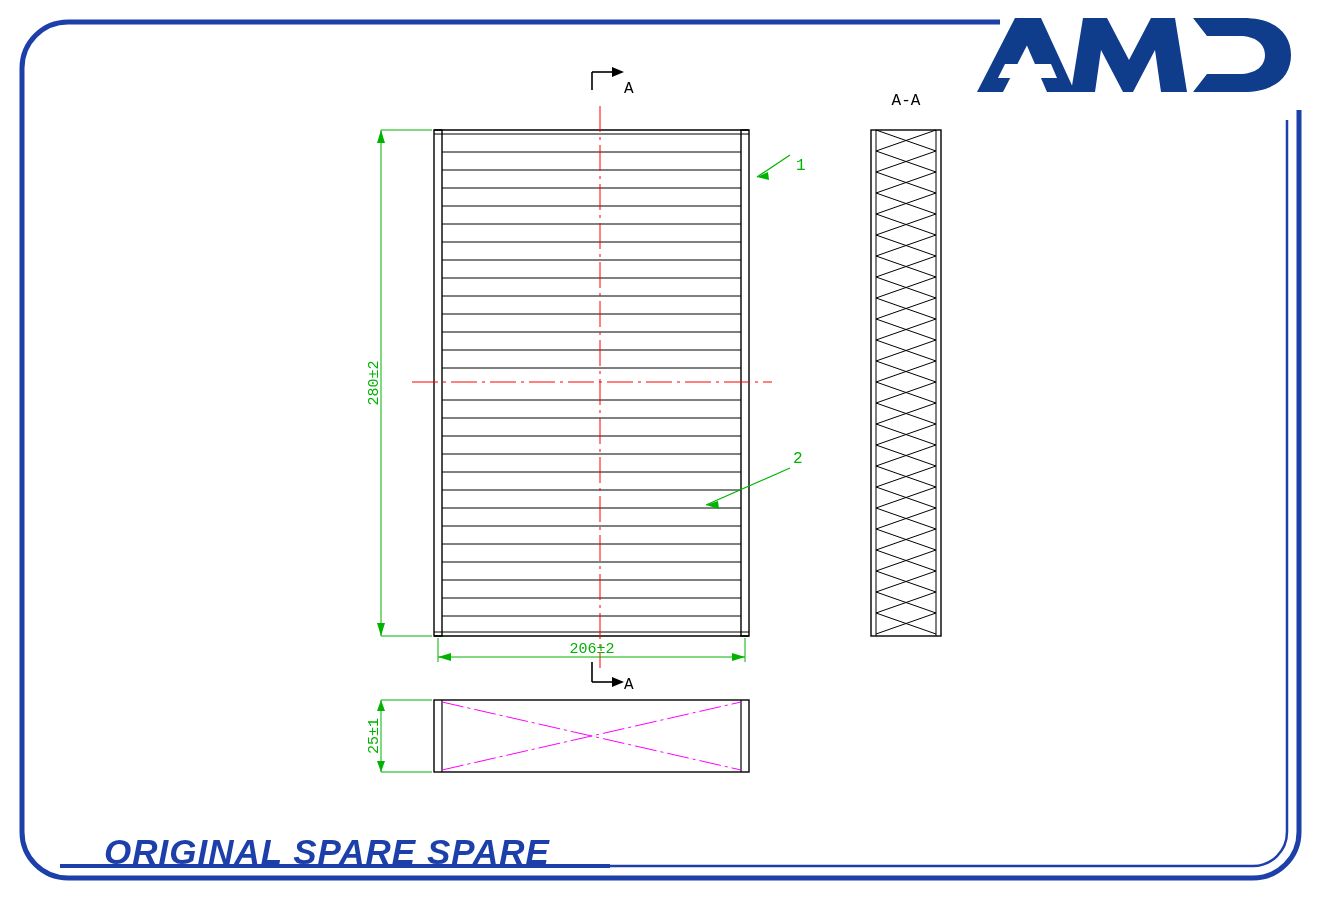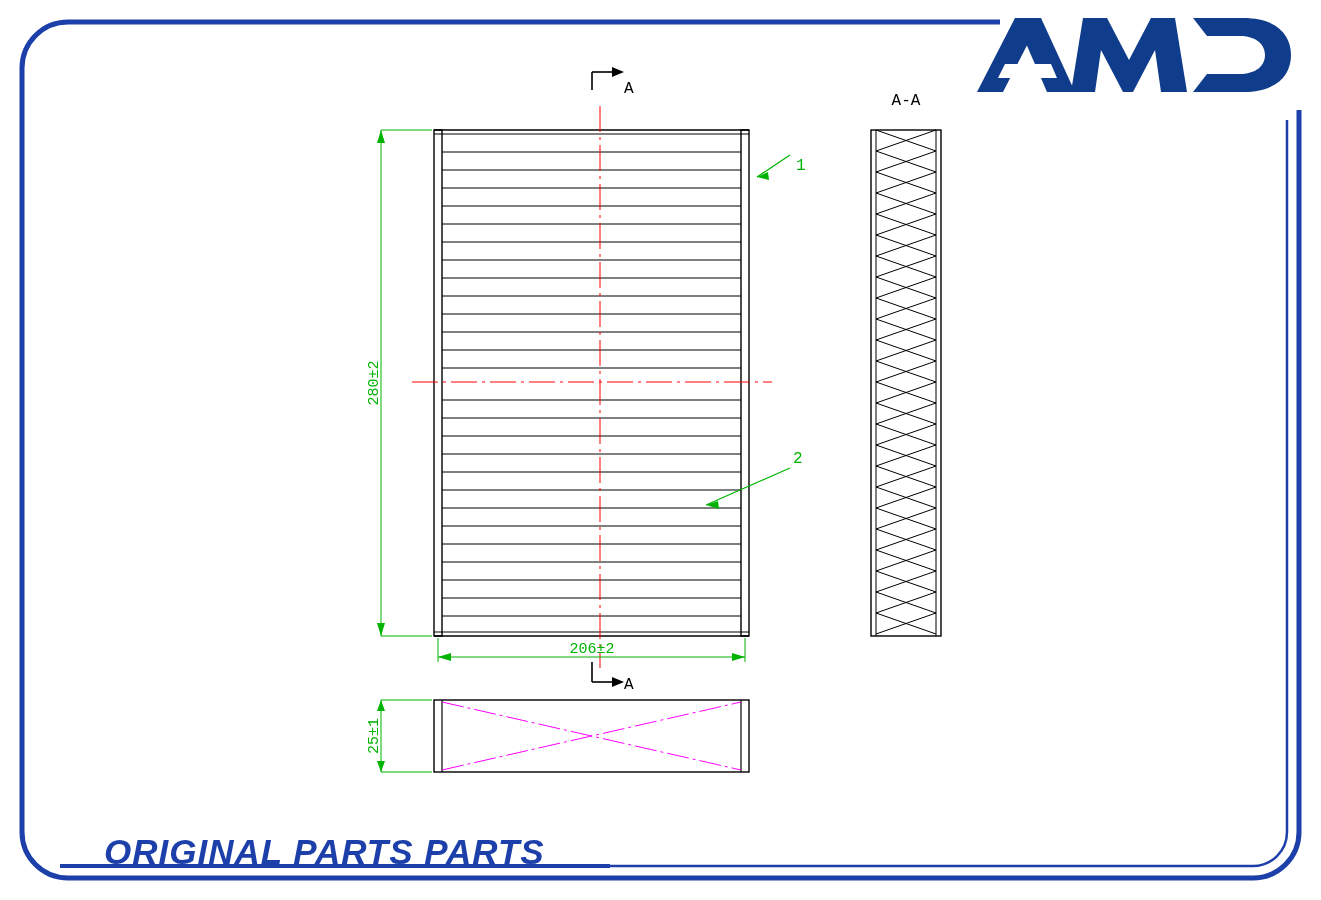--- a/index.html
+++ b/index.html
@@ -218,15 +218,15 @@
     <g stroke="#00b300" stroke-width="1">
       <line x1="381" y1="700" x2="381" y2="772"></line>
       <polygon points="381,700 377,711 385,711" fill="#00b300" stroke="none"></polygon>
       <polygon points="381,772 377,761 385,761" fill="#00b300" stroke="none"></polygon>
       <line x1="381" y1="700" x2="432" y2="700"></line>
       <line x1="381" y1="772" x2="432" y2="772"></line>
     </g>
     <text class="dim" x="378" y="736" transform="rotate(-90 378 736)" text-anchor="middle">25±1</text>
   </svg>
 
-  <div class="slogan">ORIGINAL PARTS PARTS</div>
+  <div class="slogan">ORIGINAL SPARE SPARE</div>
 
 </div>
 
 </body></html>

